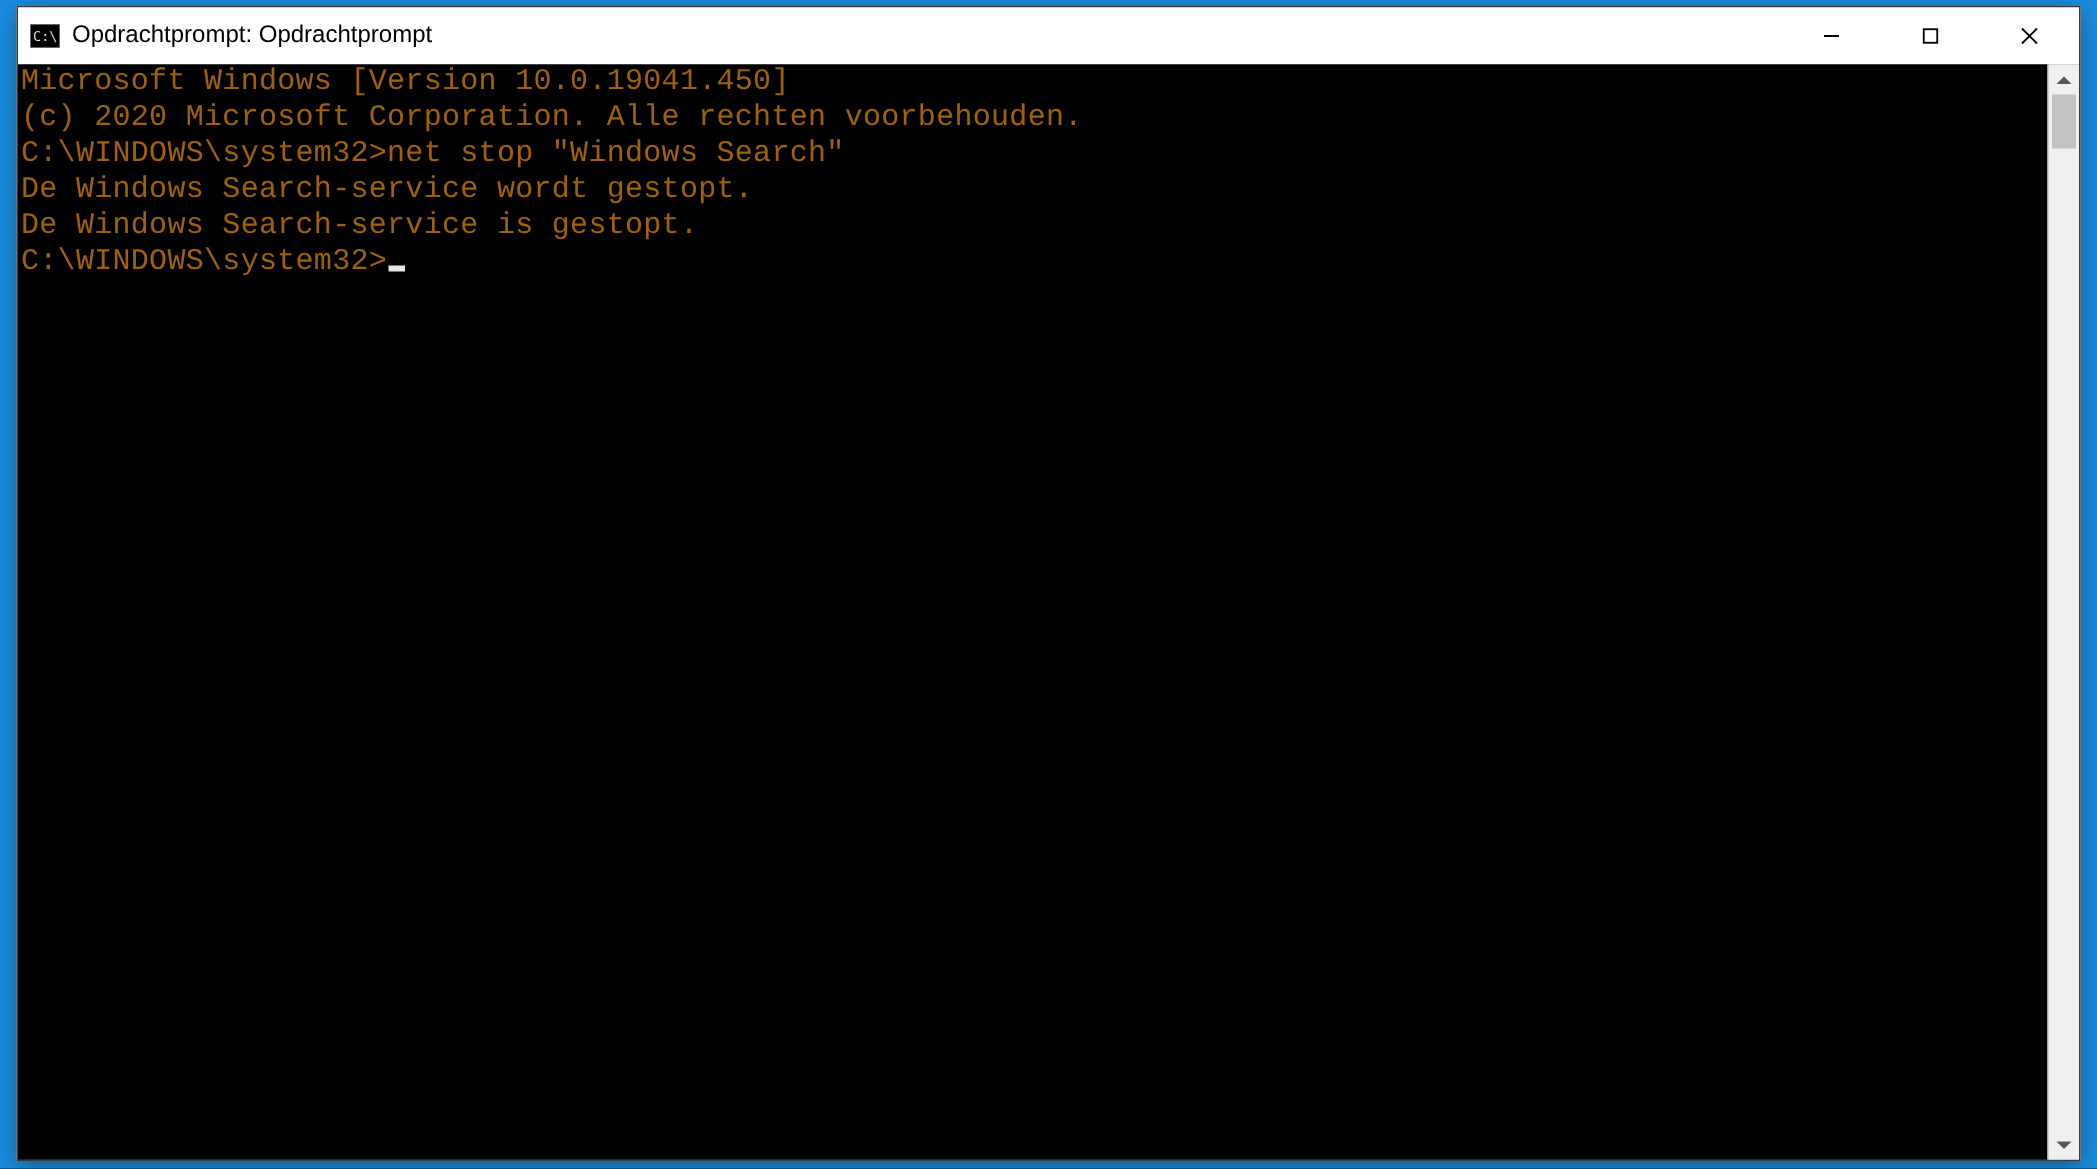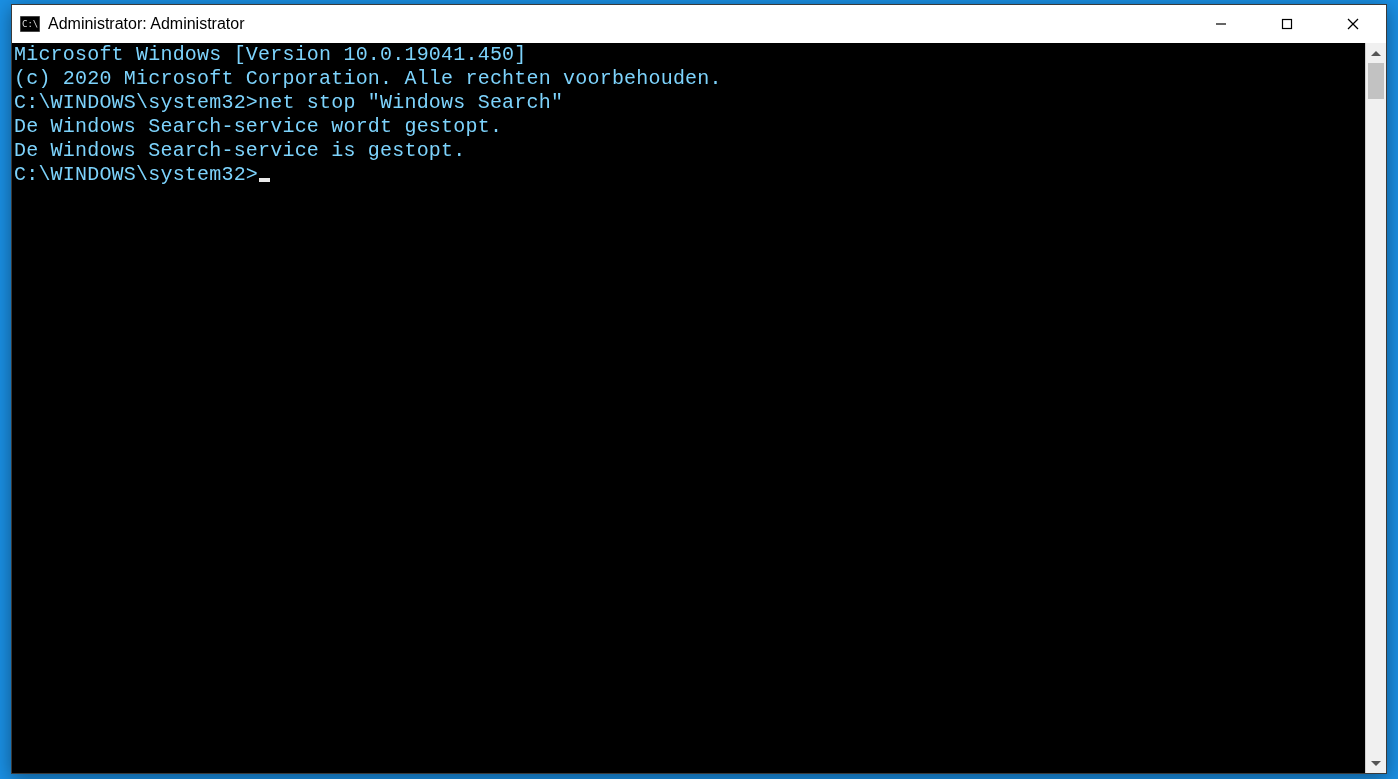--- a/index.html
+++ b/index.html
@@ -69,21 +69,21 @@
 
   .client {
     flex: 1 1 auto;
     display: flex;
     background: #000;
     position: relative;
   }
   .terminal {
     flex: 1 1 auto;
     background: #000;
-    color: #7dd3fc;
+    color: #a16207;
     font-family: Consolas, "Courier New", monospace;
     font-size: 20px;
     line-height: 24px;
     padding: 0 2px;
     white-space: pre;
     overflow: hidden;
     letter-spacing: 0.2px;
   }
   .terminal .line { display:block; }
   .cursor {
@@ -140,21 +140,21 @@
   <div class="window">
 
     <div class="titlebar">
       <span class="icon">
         <svg viewBox="0 0 20 16" width="20" height="16">
           <rect x="0" y="0" width="20" height="16" fill="#000"></rect>
           <rect x="0" y="0" width="20" height="16" fill="none" stroke="#888" stroke-width="1"></rect>
           <text x="2" y="11" font-family="Consolas,monospace" font-size="9" fill="#ddd">C:\</text>
         </svg>
       </span>
-      <span class="title-text">Administrator: Administrator</span>
+      <span class="title-text">Opdrachtprompt: Opdrachtprompt</span>
       <div class="win-controls">
         <div class="win-btn">
           <svg width="12" height="12" viewBox="0 0 12 12">
               <line x1="1" y1="6" x2="11" y2="6" stroke="currentColor" stroke-width="1.2"></line>
             </svg>
         </div>
         <div class="win-btn">
           <svg width="12" height="12" viewBox="0 0 12 12">
               <rect x="1.5" y="1.5" width="9" height="9" fill="none" stroke="currentColor" stroke-width="1.2"></rect>
             </svg>

